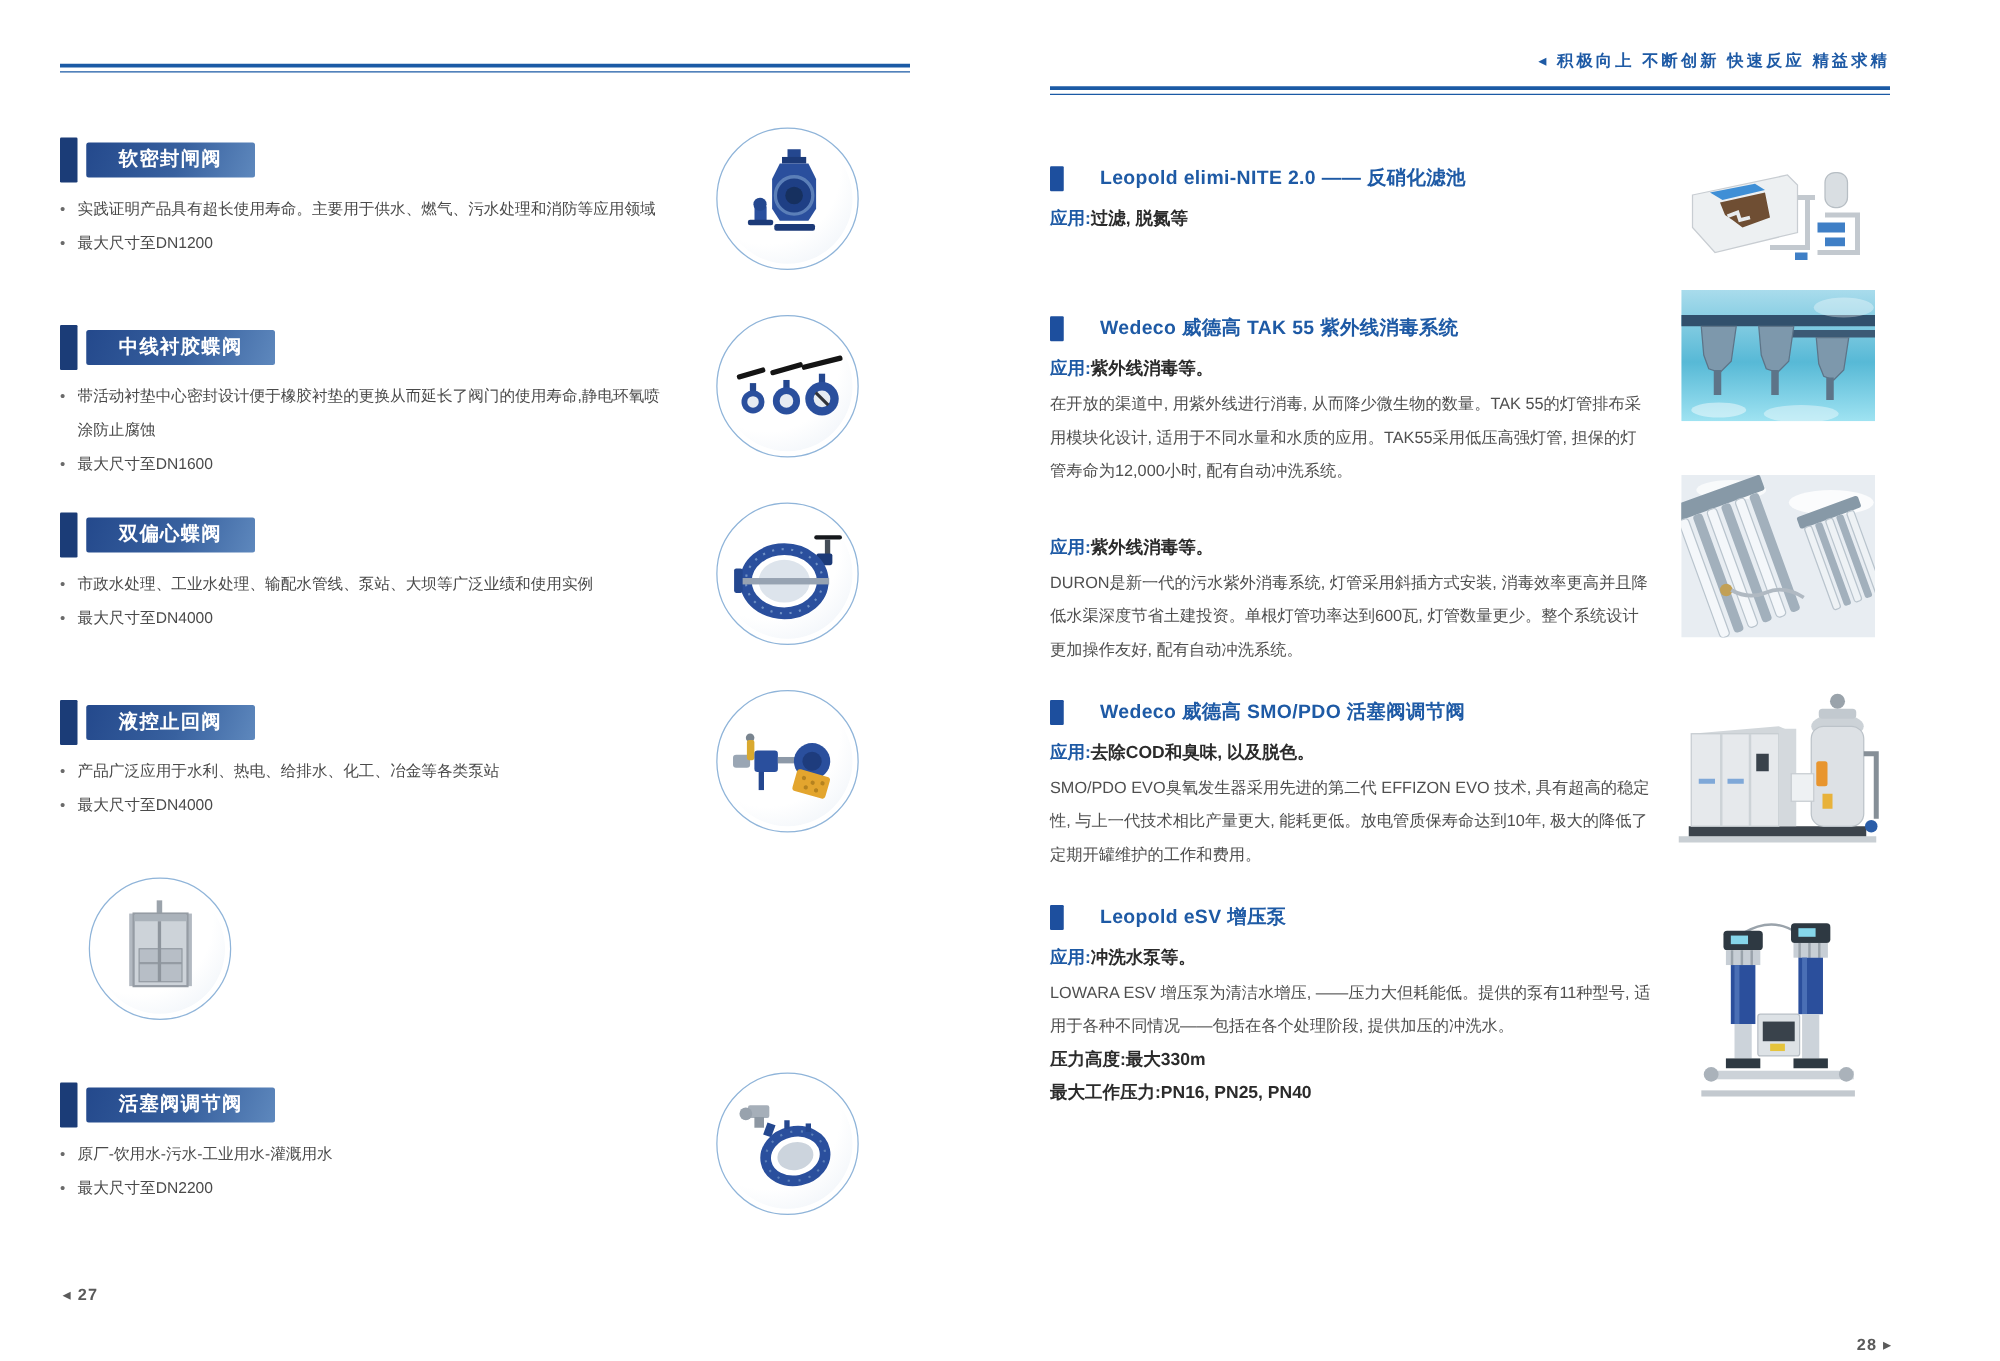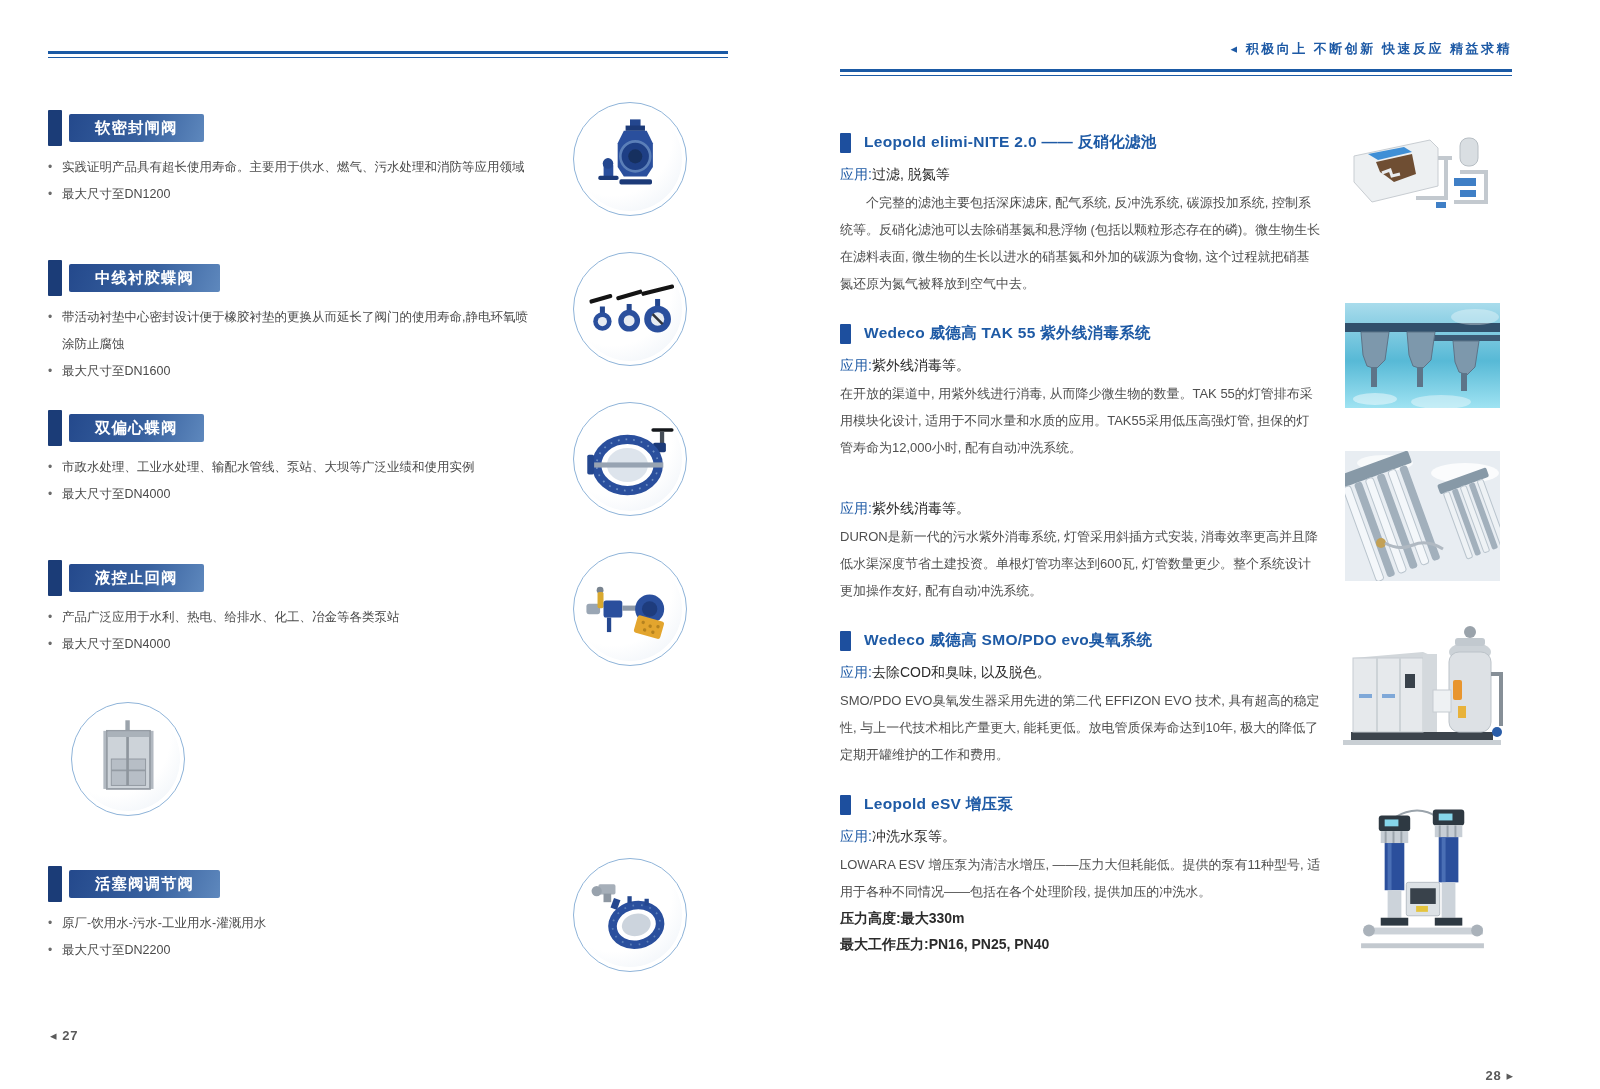--- a/index.html
+++ b/index.html
@@ -41,24 +41,24 @@
     width:112px;height:112px;border-radius:50%;
     border:1.5px solid #8fb4d9;
     background:radial-gradient(circle at 35% 30%, #ffffff 55%, #e7eef6 100%);
     box-shadow:inset 0 0 0 4px #ffffff;
     display:flex;align-items:center;justify-content:center;
   }
   
   .rsec-wrap{margin-top:56px;}
   .rsec{display:flex;align-items:flex-start;margin-bottom:26px;}
   .rsec-text{flex:1;padding-right:10px;width:472px;}
-  .rtitle-row{display:flex;align-items:center;}
+  .rtitle-row{display:flex;align-items:center;gap:16px;}
   .rtitle-bar{width:11px;height:20px;background:#1d4f9e;border-radius:1px;margin-right:13px;flex:0 0 auto;}
   .rtitle{margin:0;font-size:15.5px;font-weight:700;color:#1e5aa5;letter-spacing:.3px;}
-  .app-line{margin-top:9px;font-size:14px;font-weight:400;line-height:24px;}
+  .app-line{margin-top:9px;font-size:14px;font-weight:700;line-height:24px;}
   .app-label{color:#1e5aa5;}
   .app-value{color:#2b2b2b;}
   p.body{margin:3px 0 0 0;font-size:13px;line-height:27px;color:#4f4f4f;}
   p.body.indent{text-indent:26px;}
   .spec-line{font-size:14px;font-weight:700;color:#2b2b2b;line-height:26px;}
   .rsec-img{width:180px;flex:0 0 auto;display:flex;justify-content:center;}
   .rimg-1{margin-top:-6px;} .rimg-2{margin-top:-20px;} .rimg-3{margin-top:-36px;}
   .rimg-4{margin-top:-16px;} .rimg-5{margin-top:-6px;}
   
   .pgnum{position:absolute;top:1028px;font-size:13px;font-weight:700;color:#5a5a5a;letter-spacing:1px;}
@@ -267,21 +267,20 @@
 
     <div class="rsec">
       <div class="rsec-text">
         <div class="rtitle-row">
           <span class="rtitle-bar"></span>
           <h3 class="rtitle">Leopold elimi-NITE 2.0 —— 反硝化滤池</h3>
         </div>
         <div class="app-line">
           <span class="app-label">应用:</span><span class="app-value">过滤, 脱氮等</span>
         </div>
-        <p class="body indent">个完整的滤池主要包括深床滤床, 配气系统, 反冲洗系统, 碳源投加系统, 控制系统等。反硝化滤池可以去除硝基氮和悬浮物 (包括以颗粒形态存在的磷)。微生物生长在滤料表面, 微生物的生长以进水的硝基氮和外加的碳源为食物, 这个过程就把硝基氮还原为氮气被释放到空气中去。</p>
       </div>
       <div class="rsec-img rimg-1">
         <svg width="160" height="100" viewBox="0 0 160 100">
           <polygon points="12,30 88,14 96,22 96,60 30,76 12,56" fill="#edf0f2" stroke="#c8cdd2"></polygon>
           <polygon points="26,28 62,21 70,26 36,34" fill="#3f8fd6"></polygon>
           <polygon points="34,36 70,28 74,48 52,56 44,50 38,46" fill="#6f4e33"></polygon>
           <polyline points="40,47 48,44 50,50 58,48" stroke="#e8ebee" fill="none" stroke-width="3"></polyline>
           <path d="M96 32 h14 M104 32 v40 h-30 M118 46 h26 v30 h-32" stroke="#c3c9cf" stroke-width="4" fill="none"></path>
           <rect x="118" y="12" width="18" height="28" rx="8" fill="#d9dee2" stroke="#b7bec4"></rect>
           <rect x="112" y="52" width="22" height="8" fill="#3f7fc6"></rect>
@@ -361,21 +360,21 @@
           <circle cx="36" cy="92" r="5" fill="#c2a055"></circle>
           <path d="M40 92 q14 8 28 2 t30 4" stroke="#b0b9c2" stroke-width="3" fill="none"></path>
         </svg>
       </div>
     </div>
 
     <div class="rsec">
       <div class="rsec-text">
         <div class="rtitle-row">
           <span class="rtitle-bar"></span>
-          <h3 class="rtitle">Wedeco 威德高 SMO/PDO evo臭氧系统</h3>
+          <h3 class="rtitle">Wedeco 威德高 SMO/PDO 活塞阀调节阀</h3>
         </div>
         <div class="app-line">
           <span class="app-label">应用:</span><span class="app-value">去除COD和臭味, 以及脱色。</span>
         </div>
         <p class="body">SMO/PDO EVO臭氧发生器采用先进的第二代 EFFIZON EVO 技术, 具有超高的稳定性, 与上一代技术相比产量更大, 能耗更低。放电管质保寿命达到10年, 极大的降低了定期开罐维护的工作和费用。</p>
       </div>
       <div class="rsec-img rimg-4">
         <svg width="170" height="143" viewBox="0 0 170 143">
           <rect x="6" y="126" width="158" height="5" fill="#c9cfd4"></rect>
           <rect x="14" y="118" width="142" height="8" fill="#3c444c"></rect>

